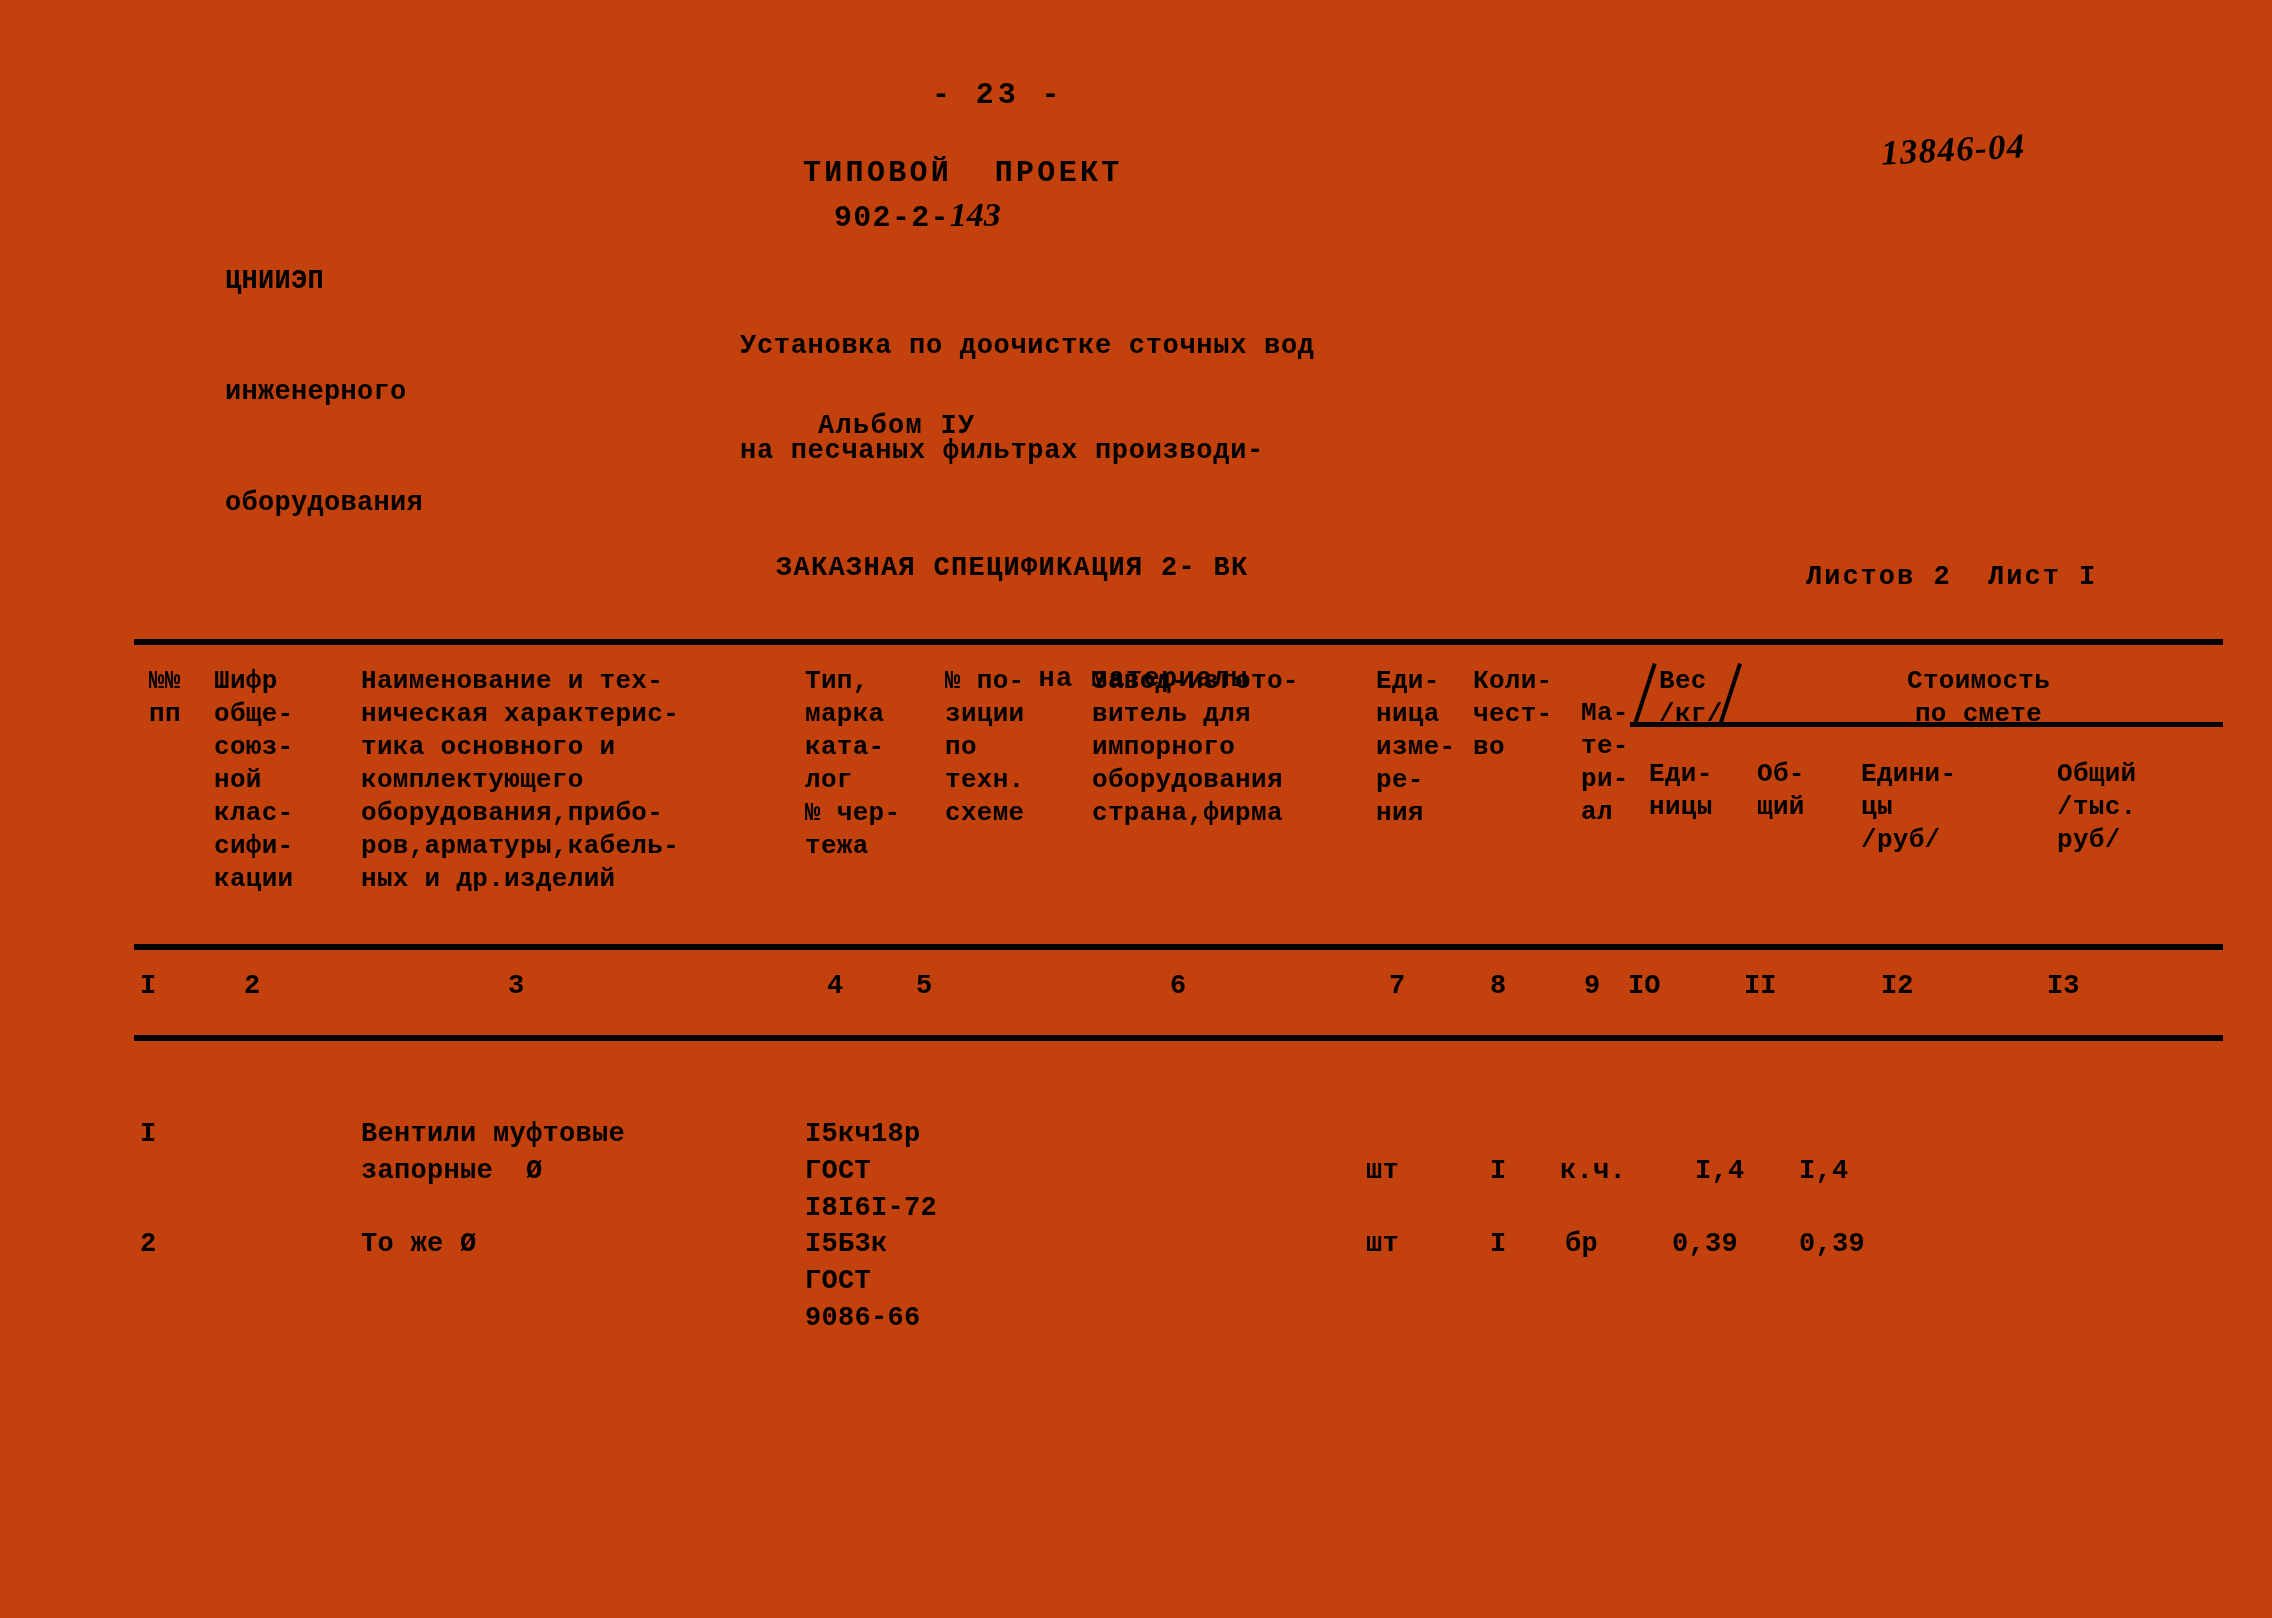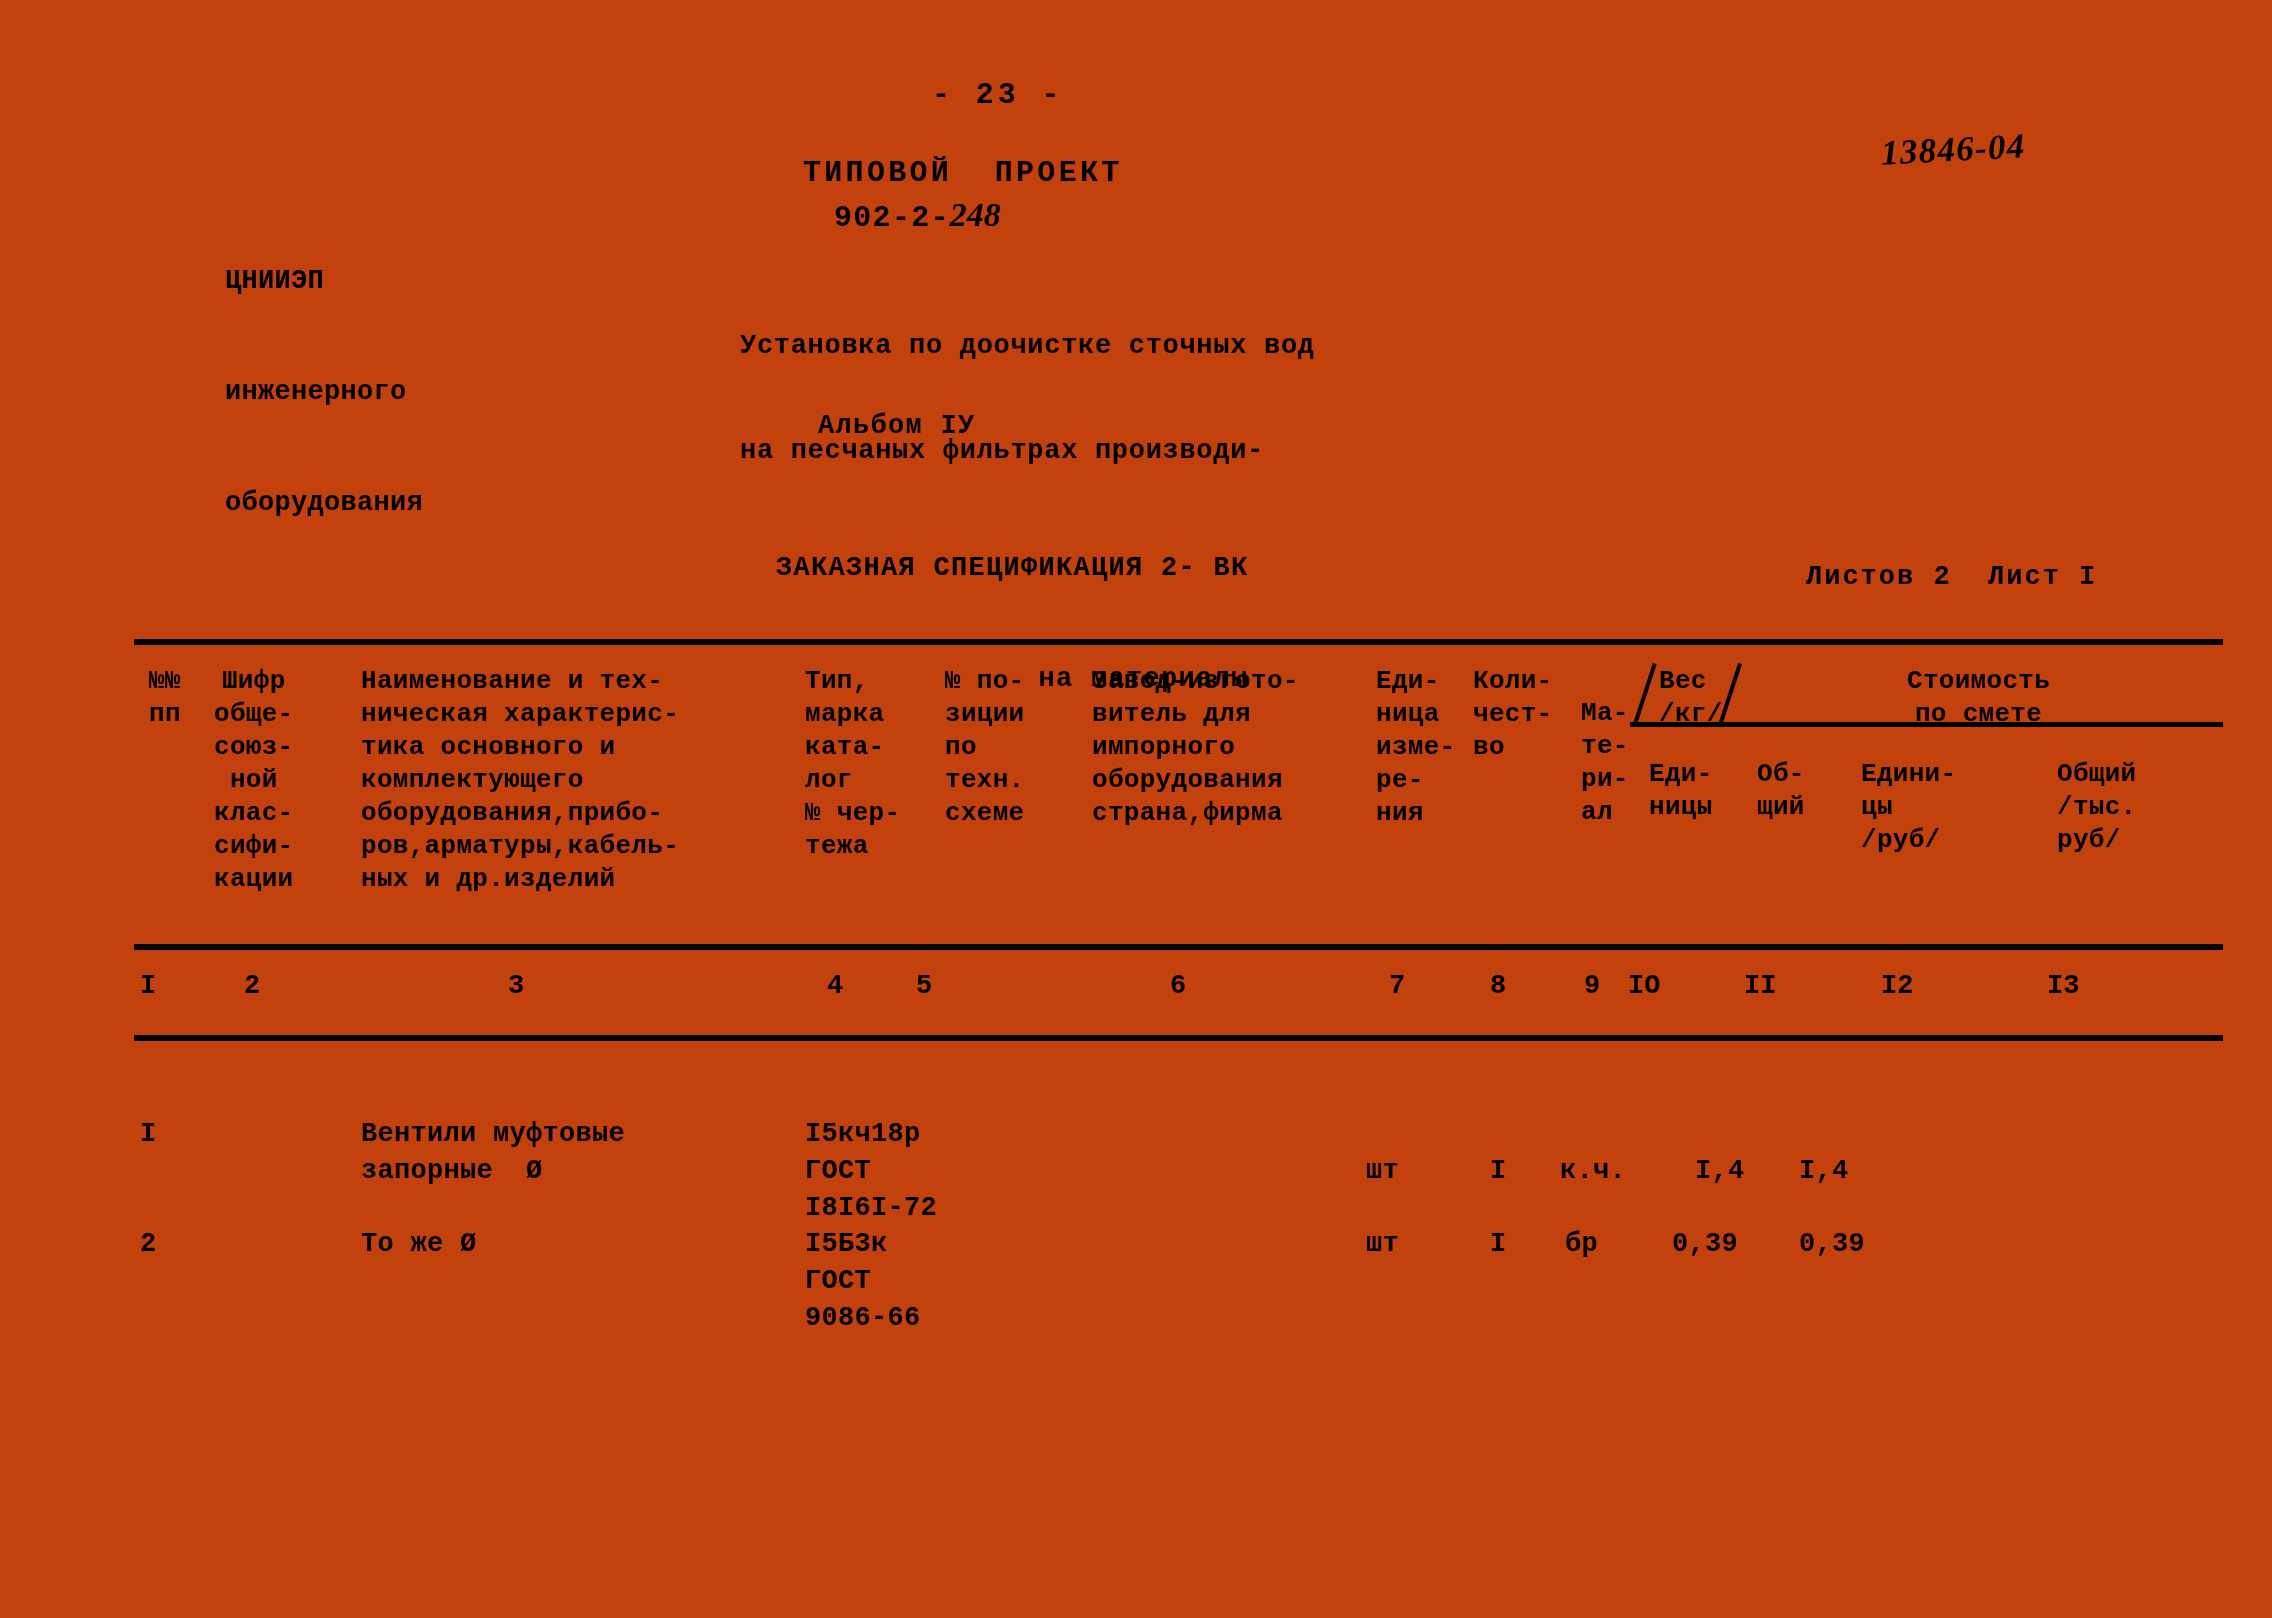--- a/index.html
+++ b/index.html
@@ -124,21 +124,21 @@
 
   <div class="abs mono" id="page-number">- 23 -</div>
 
   <div class="abs mono" id="org-block">
     <div>ЦНИИЭП</div>
     <div>инженерного</div>
     <div>оборудования</div>
   </div>
 
   <div class="abs mono" id="project-label">ТИПОВОЙ  ПРОЕКТ</div>
-  <div class="abs mono" id="project-code"><span>902-2-</span><span class="hand">248</span></div>
+  <div class="abs mono" id="project-code"><span>902-2-</span><span class="hand">143</span></div>
 
   <div class="abs" id="stamp-code">13846-04</div>
 
   <div class="abs mono" id="title-desc">
     <div>Установка по доочистке сточных вод</div>
     <div>на песчаных фильтрах производи-</div>
   </div>
 
   <div class="abs mono" id="album">Альбом IУ</div>
 
@@ -150,21 +150,21 @@
   <div class="abs mono" id="sheets">Листов 2  Лист I</div>
 
   <div class="rule" id="rule-top"></div>
   <div class="rule" id="rule-sub"></div>
   <div class="rule" id="rule-mid"></div>
   <div class="rule" id="rule-bottom"></div>
 
   <div class="abs mono hcell" style="left:149px; top:665px;">№№
 пп</div>
 
-  <div class="abs mono hcell" style="left:214px; top:665px;text-align:center;">Шифр
+  <div class="abs mono hcell" style="left:214px; top:665px;">Шифр
 обще-
 союз-
 ной
 клас-
 сифи-
 кации</div>
 
   <div class="abs mono hcell" style="left:361px; top:665px;">Наименование и тех-
 ническая характерис-
 тика основного и

